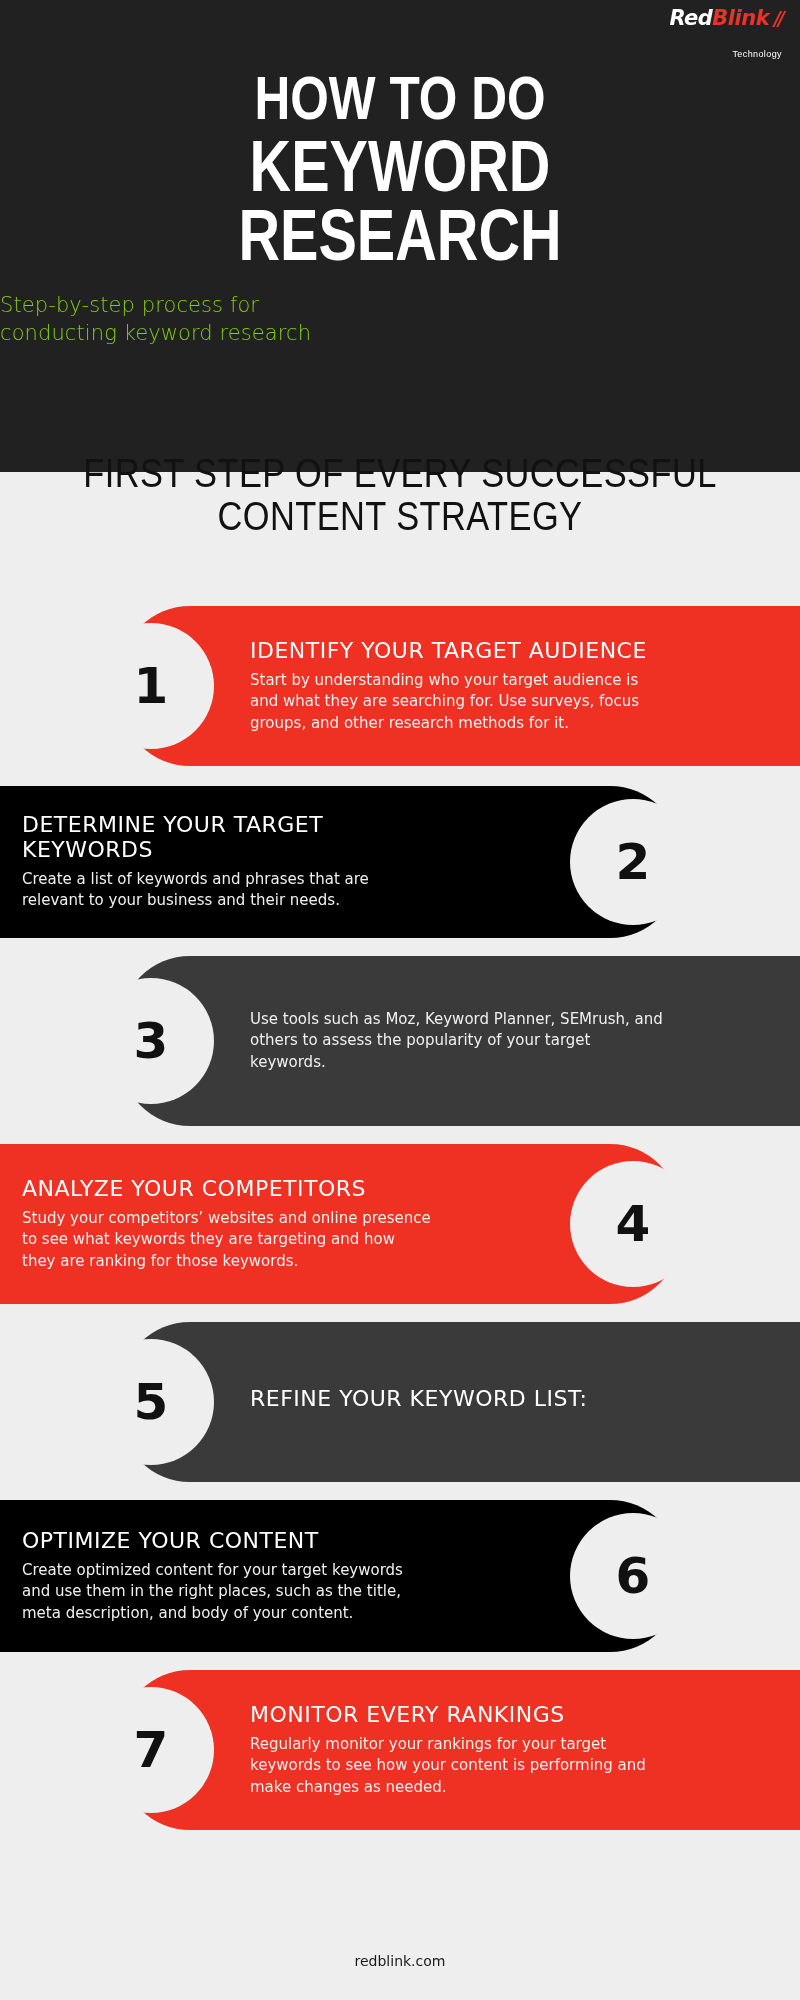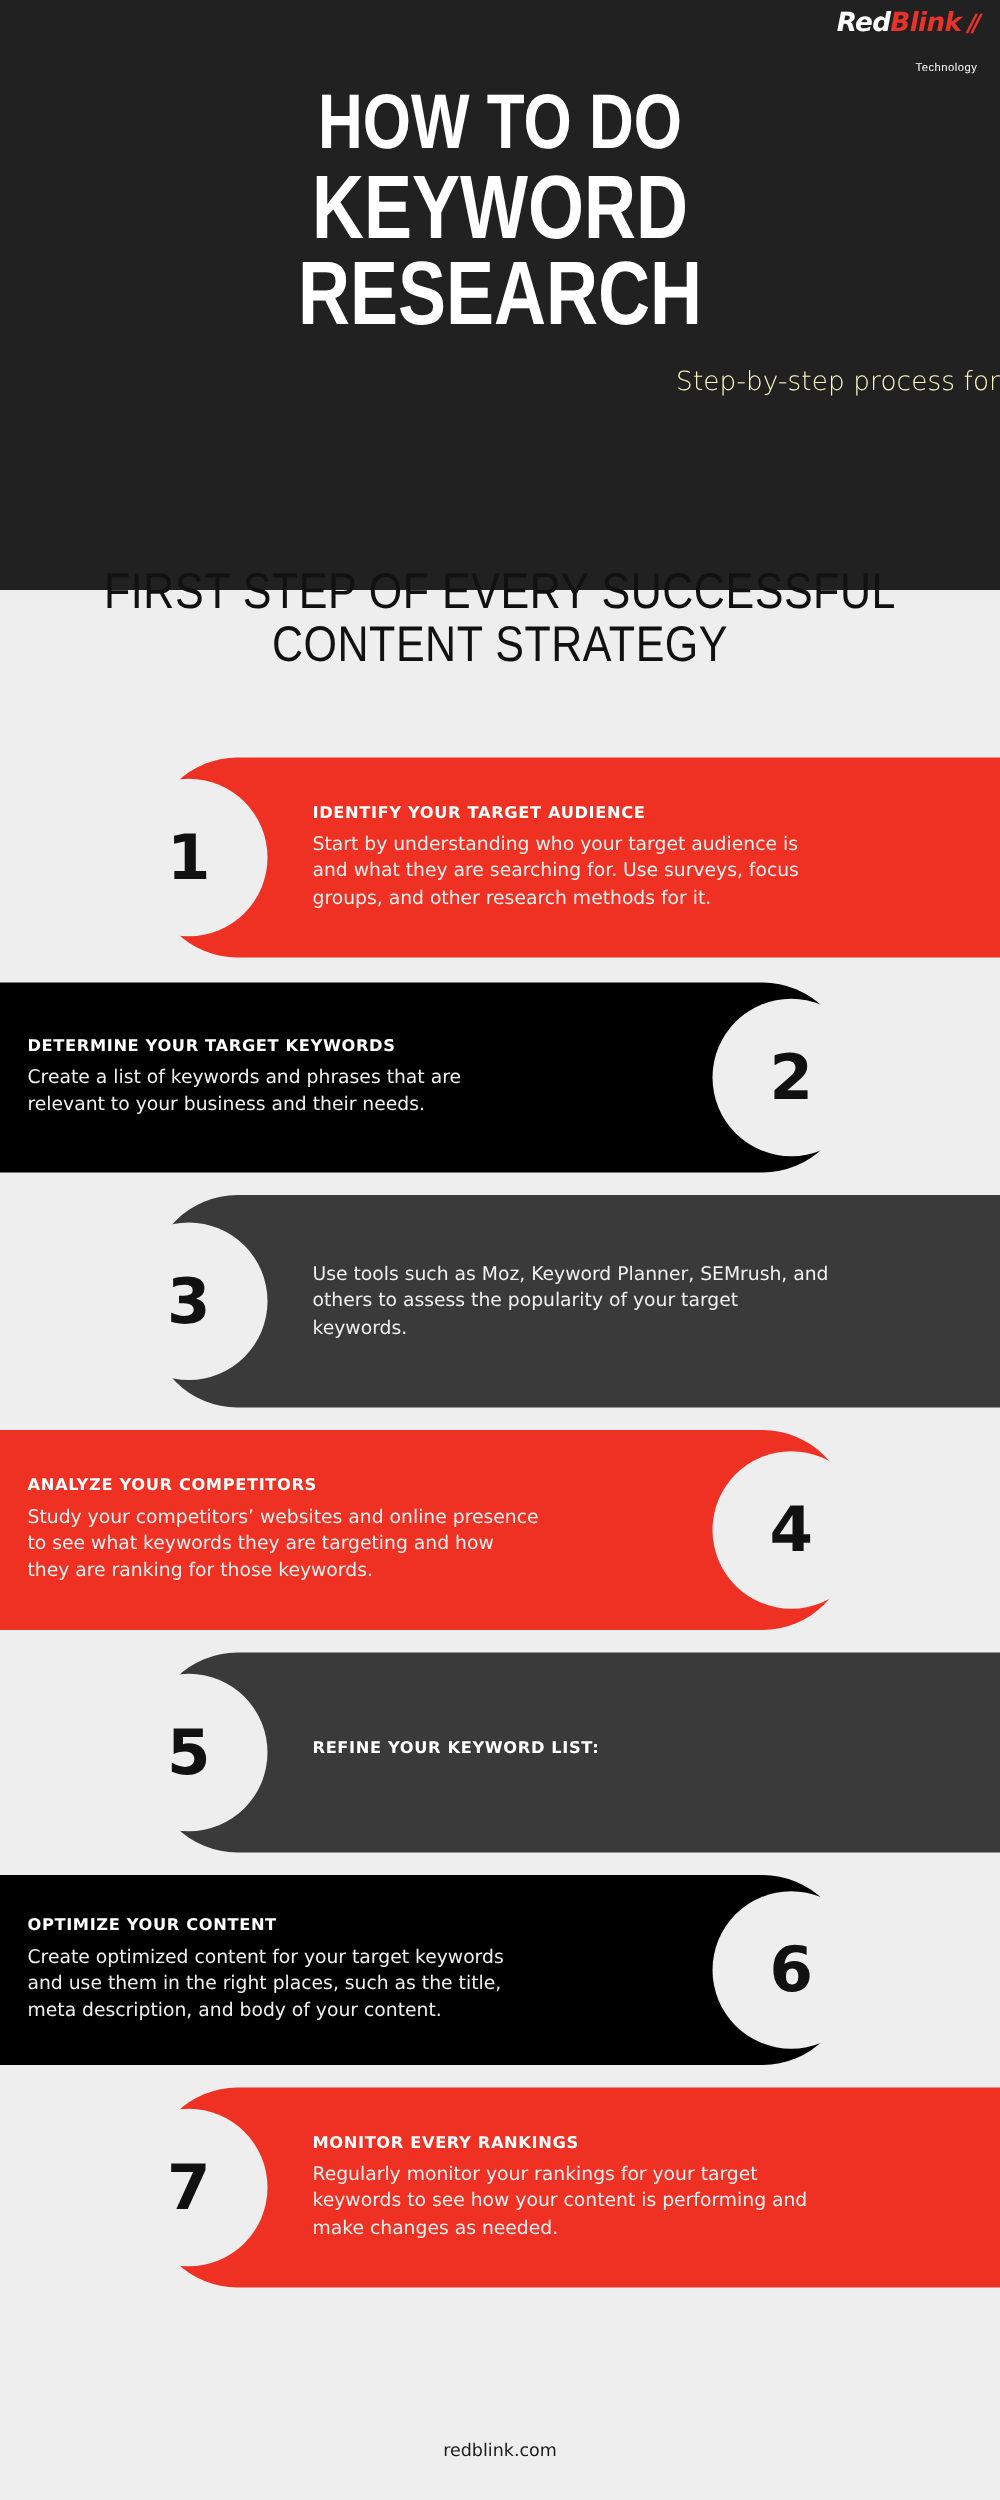--- a/index.html
+++ b/index.html
@@ -41,21 +41,21 @@
     position:absolute; left:0; top:68px; width:800px;
     text-align:center; color:#ffffff;
     font-family:"Liberation Sans Narrow","Liberation Sans", sans-serif;
     font-weight:bold; font-size:62px; line-height:0.96;
     letter-spacing:0px;
     transform:scaleX(0.80); transform-origin:center top;
   }
   .hero-title .l2 { font-size:72px; display:block; margin-top:4px; }
   .hero-sub {
     position:absolute; left:0; top:292px; width:800px;
-    text-align:right; color:#fef9c3;
+    text-align:left; color:#84cc16;
     font-size:21px; line-height:1.32; font-weight:300;
     font-family:"DejaVu Sans", sans-serif;
     letter-spacing:0.1px;
   }
 
   
   .section-head {
     position:absolute; left:0; top:452px; width:800px;
     text-align:center; color:#111111;
     font-family:"Liberation Sans Narrow","Liberation Sans", sans-serif;
@@ -87,21 +87,21 @@
   .step.right .circle { left:570px; }
 
   .txt {
     position:absolute; top:50%; transform:translateY(-50%);
     z-index:2;
   }
   .step.left  .txt { left:250px; width:420px; }
   .step.right .txt { left:22px;  width:410px; }
 
   .txt h3 {
-    font-size:13px; font-weight:bold; letter-spacing:0.5px;
+    font-size:22px; font-weight:normal; letter-spacing:0.5px;
     color:#ffffff; margin-bottom:7px;
     font-family:"DejaVu Sans", sans-serif;
   }
   .txt p {
     font-size:15px; line-height:1.42; color:#f0f0f0; font-weight:400;
     font-family:"DejaVu Sans", sans-serif;
   }
 
   
   .pal-red   .bar { background:#ef3124; }
@@ -130,20 +130,21 @@
       <div class="logo-sub">Technology</div>
     </div>
 
     <div class="hero-title">
       <span>HOW TO DO</span>
       <span class="l2">KEYWORD RESEARCH</span>
     </div>
 
     <div class="hero-sub">
       <div>Step-by-step process for</div>
+      <div>conducting keyword research</div>
     </div>
   </div>
 
   <div class="section-head">
     <div>FIRST STEP OF EVERY SUCCESSFUL</div>
     <div>CONTENT STRATEGY</div>
   </div>
 
   <div class="steps" id="steps-container">
       <div class="step left pal-red" style="height: 160px; margin-bottom: 20px;">

